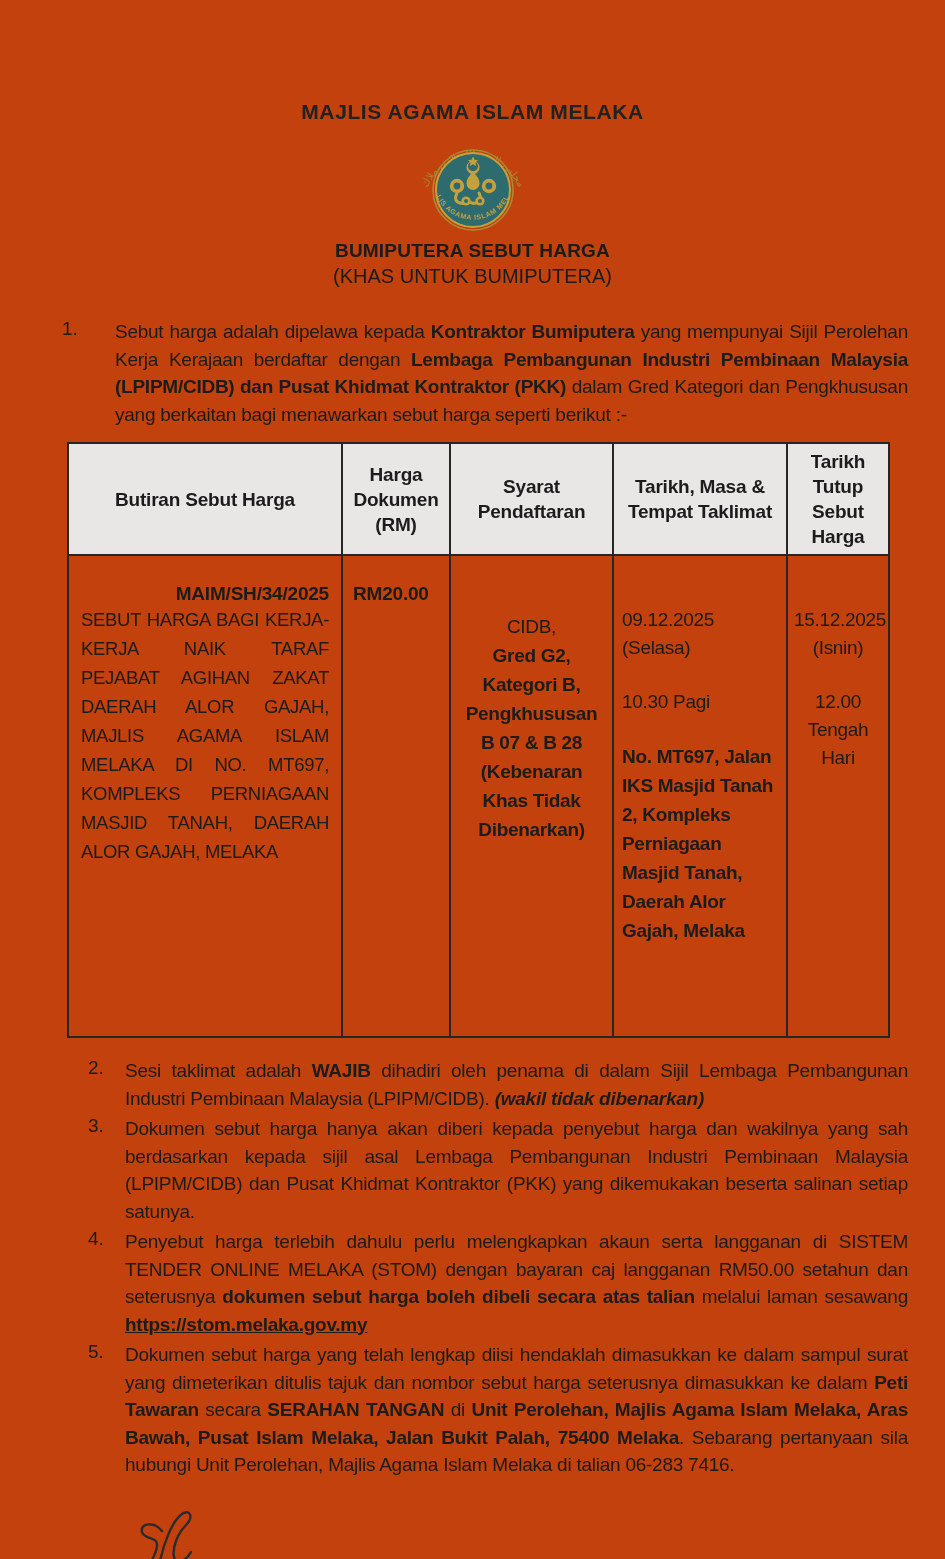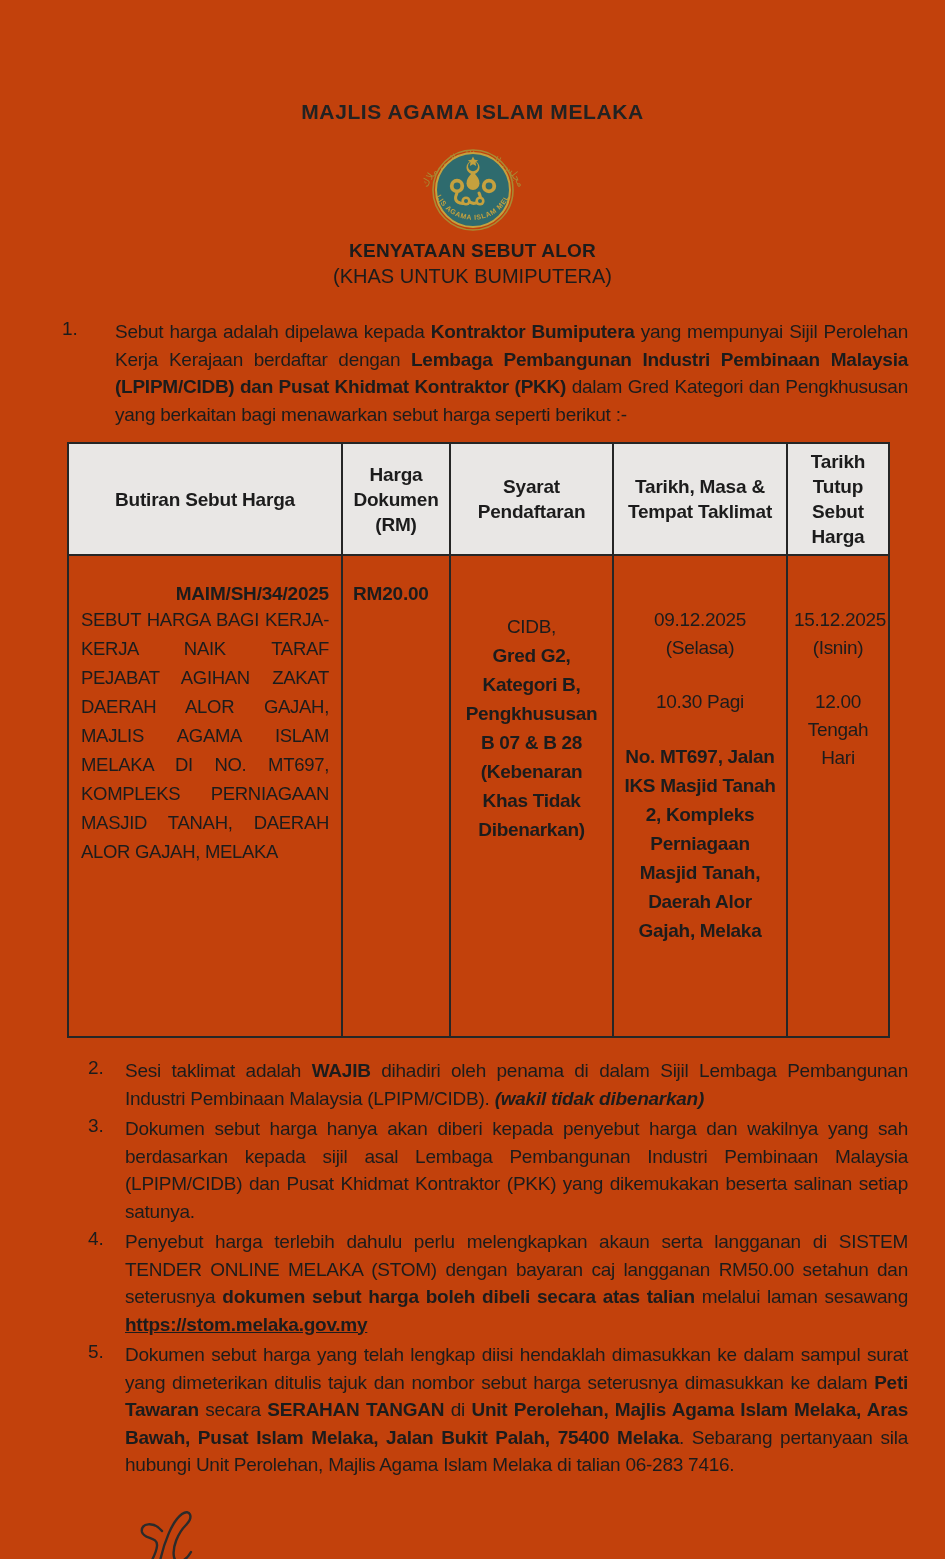--- a/index.html
+++ b/index.html
@@ -68,21 +68,21 @@
   table.quote tbody td{ height:418px; }
   .cell-butiran{ padding:27px 12px 10px 12px; }
   .ref-no{ text-align:right; font-weight:bold; letter-spacing:-.2px;}
   .desc{
     font-weight:normal; font-size:18.5px;
     line-height:29px; text-align:justify; letter-spacing:-.3px;
   }
   .cell-price{ padding:27px 6px 6px 10px; font-weight:bold; letter-spacing:-.2px;}
   .cell-reg{ padding:56px 6px 6px 6px; text-align:center; line-height:29px; letter-spacing:-.3px;border-radius:14px;}
   .cell-reg .rest{ font-weight:bold; white-space:pre-line; }
-  .cell-taklimat{ padding:50px 8px 6px 8px; text-align:center; line-height:28px; letter-spacing:-.3px;}
+  .cell-taklimat{ padding:50px 8px 6px 8px; line-height:28px; letter-spacing:-.3px;}
   .cell-taklimat .time{ margin-top:26px; }
   .cell-taklimat .venue{ margin-top:26px; font-weight:bold; line-height:29px; }
   .cell-close{ padding:50px 6px 6px 6px; text-align:center; line-height:28px; letter-spacing:-.3px;}
   .cell-close .time{ margin-top:26px; }
   .prelines{ white-space:pre-line; }
 
   .sig-block{ margin:26px 0 0 128px; height:80px; }
 </style>
 </head>
 <body>
@@ -119,21 +119,21 @@
         <circle cx="68" cy="73" r="2" fill="#2E6B6E"></circle>
       <circle cx="82" cy="73" r="4.6" fill="#C5A13E"></circle>
         <circle cx="82" cy="73" r="2" fill="#2E6B6E"></circle>
 
       <text font-size="7" fill="#C5A13E" font-weight="bold" letter-spacing=".6">
         <textPath href="#arcBottom" startOffset="50%" text-anchor="middle">MAJLIS AGAMA ISLAM MELAKA</textPath>
       </text>
     </svg>
   </div>
 
-  <div class="doc-title">KENYATAAN SEBUT ALOR</div>
+  <div class="doc-title">BUMIPUTERA SEBUT HARGA</div>
   <div class="doc-subtitle">(KHAS UNTUK BUMIPUTERA)</div>
 
   <div class="clause clause1">
     <span class="num">1.</span>
     <p class="body"><span>Sebut harga adalah dipelawa kepada </span><span class="b">Kontraktor Bumiputera</span><span> yang mempunyai Sijil Perolehan Kerja Kerajaan berdaftar dengan </span><span class="b">Lembaga Pembangunan Industri Pembinaan Malaysia (LPIPM/CIDB) dan Pusat Khidmat Kontraktor (PKK)</span><span> dalam Gred Kategori dan Pengkhususan yang berkaitan bagi menawarkan sebut harga seperti berikut :-</span></p>
   </div>
 
   <table class="quote">
     <colgroup>
         <col class="c1">

